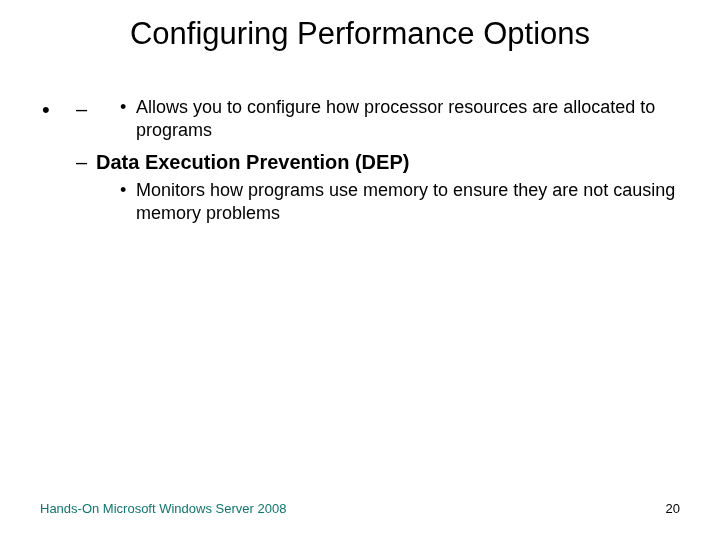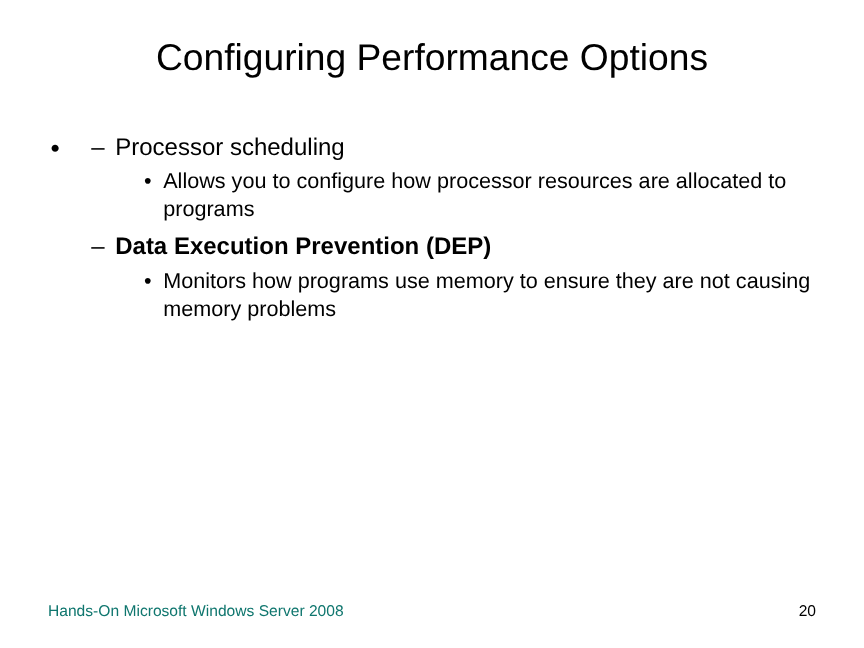--- a/index.html
+++ b/index.html
@@ -9,21 +9,21 @@
     height: 540px;
     background: #ffffff;
     font-family: Arial, "Helvetica Neue", Helvetica, sans-serif;
     color: #000000;
     position: relative;
   }
   .slide {
     box-sizing: border-box;
     width: 720px;
     height: 540px;
-    padding: 30px 40px 0 40px;
+    padding: 16px 40px 0 40px;
     position: relative;
   }
   .title {
     font-size: 31px;
     font-weight: 400;
     text-align: center;
     margin: 0 0 44px 0;
     letter-spacing: 0px;
   }
   ul.lvl1 {
@@ -103,21 +103,20 @@
 <body>
 
 <div class="slide">
 
   <h1 class="title">Configuring Performance Options</h1>
 
   <ul class="lvl1">
     <li>
       <ul class="lvl2">
         <li>
-          <span>Processor scheduling</span>
           <ul class="lvl3">
             <li>
               <span>Allows you to configure how processor resources are allocated to programs</span>
             </li>
           </ul>
         </li>
         <li>
           <span class="bold">Data Execution Prevention (DEP)</span>
           <ul class="lvl3">
             <li>

